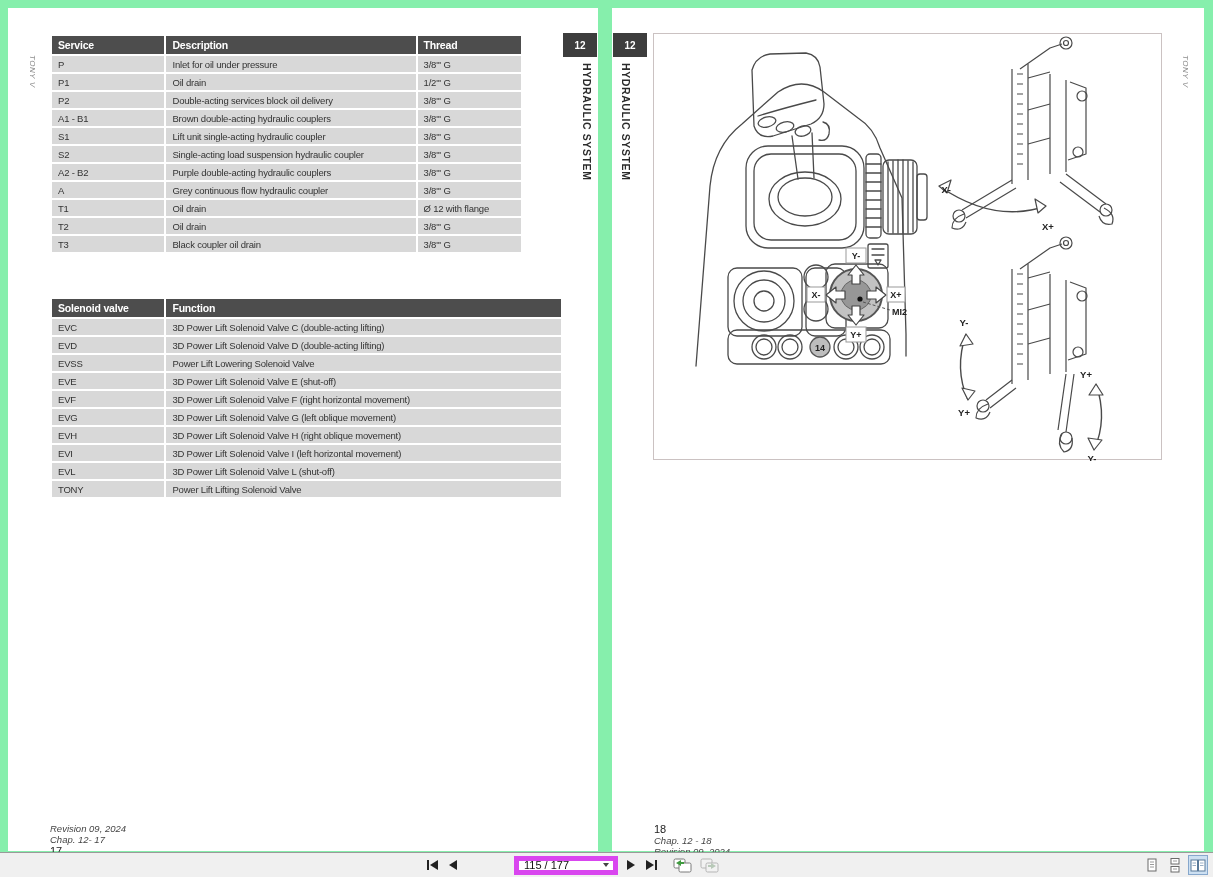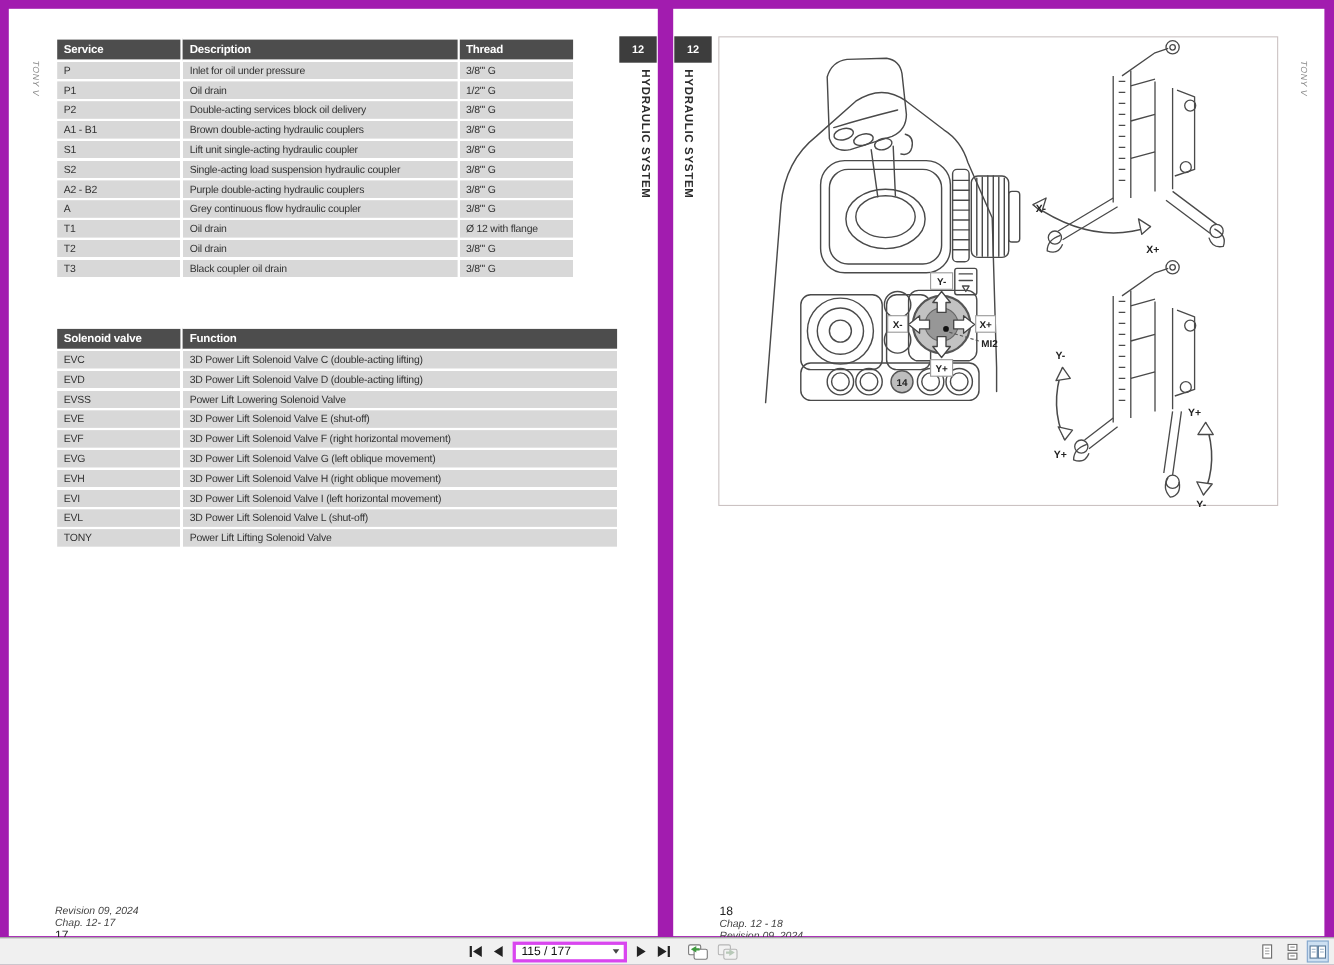--- a/index.html
+++ b/index.html
@@ -1,20 +1,20 @@
 <!DOCTYPE html>
 <html><head>
 <meta charset="utf-8">
 <style>
   * { margin:0; padding:0; box-sizing:border-box; }
   body { font-family:"Liberation Sans", sans-serif; background:#a5a5a5; }
   .screen { position:relative; width:1213px; height:877px; background:#a5a5a5; overflow:hidden; }
 
   
-  .canvas { position:absolute; left:0; top:0; width:1213px; height:852px; background:#a21caf;padding-left:24px; }
+  .canvas { position:absolute; left:0; top:0; width:1213px; height:852px; background:#86efac;padding-left:24px; }
   .page { position:absolute; top:8px; height:843px; background:#ffffff; }
   .page-left  { left:8px;  width:590px; }
   .page-right { left:612px; width:592px; }
 
   .sidemark { position:absolute; writing-mode:vertical-rl; font-style:italic; font-size:8px;
               color:#8a8a8a; letter-spacing:0.5px; }
 
   
   .tabnum { position:absolute; width:34px; height:24px; background:#3d3d3d; color:#fff;
             font-weight:bold; font-size:10px; display:flex; align-items:center; justify-content:center; }
@@ -45,22 +45,22 @@
   
   .figbox { position:absolute; left:41px; top:25px; width:509px; height:427px;
             border:1px solid #cbc2c2; background:#fff; }
 
   
   .toolbar { position:absolute; left:0; bottom:0; width:1213px; height:25px; background:#f0f0f0;
              border-top:1px solid #9a9a9a; }
   .navgroup { position:absolute; left:424px; top:2px; height:20px; display:flex; align-items:center; gap:5px; }
   .tbtn { width:16px; height:16px; border:none; background:transparent; display:flex;
           align-items:center; justify-content:center; padding:0; cursor:default; }
-  .combo { width:104px; height:19px; background:#fff; border:3px solid #d946ef; display:flex;
-           align-items:center; position:relative; }
+  .combo { width:104px; height:19px; background:#fff; border:5px solid #d946ef; display:flex;
+           align-items:center; position:relative;margin-left:48px; }
   .combo .val { font-size:11px; color:#111; padding-left:5px; flex:1; }
   .combo .drop { width:14px; height:100%; display:flex; align-items:center; justify-content:center; }
   .caret { width:0; height:0; border-left:3.5px solid transparent; border-right:3.5px solid transparent;
            border-top:4px solid #444; }
   .viewgroup { position:absolute; right:5px; top:2px; height:20px; display:flex; align-items:center; gap:3px; }
   .vbtn { width:20px; height:20px; border:1px solid transparent; background:transparent;
           display:flex; align-items:center; justify-content:center; padding:0; }
   .vbtn.active { background:#cde0f2; border:1px solid #86a7cc; }
 </style>
 </head>

